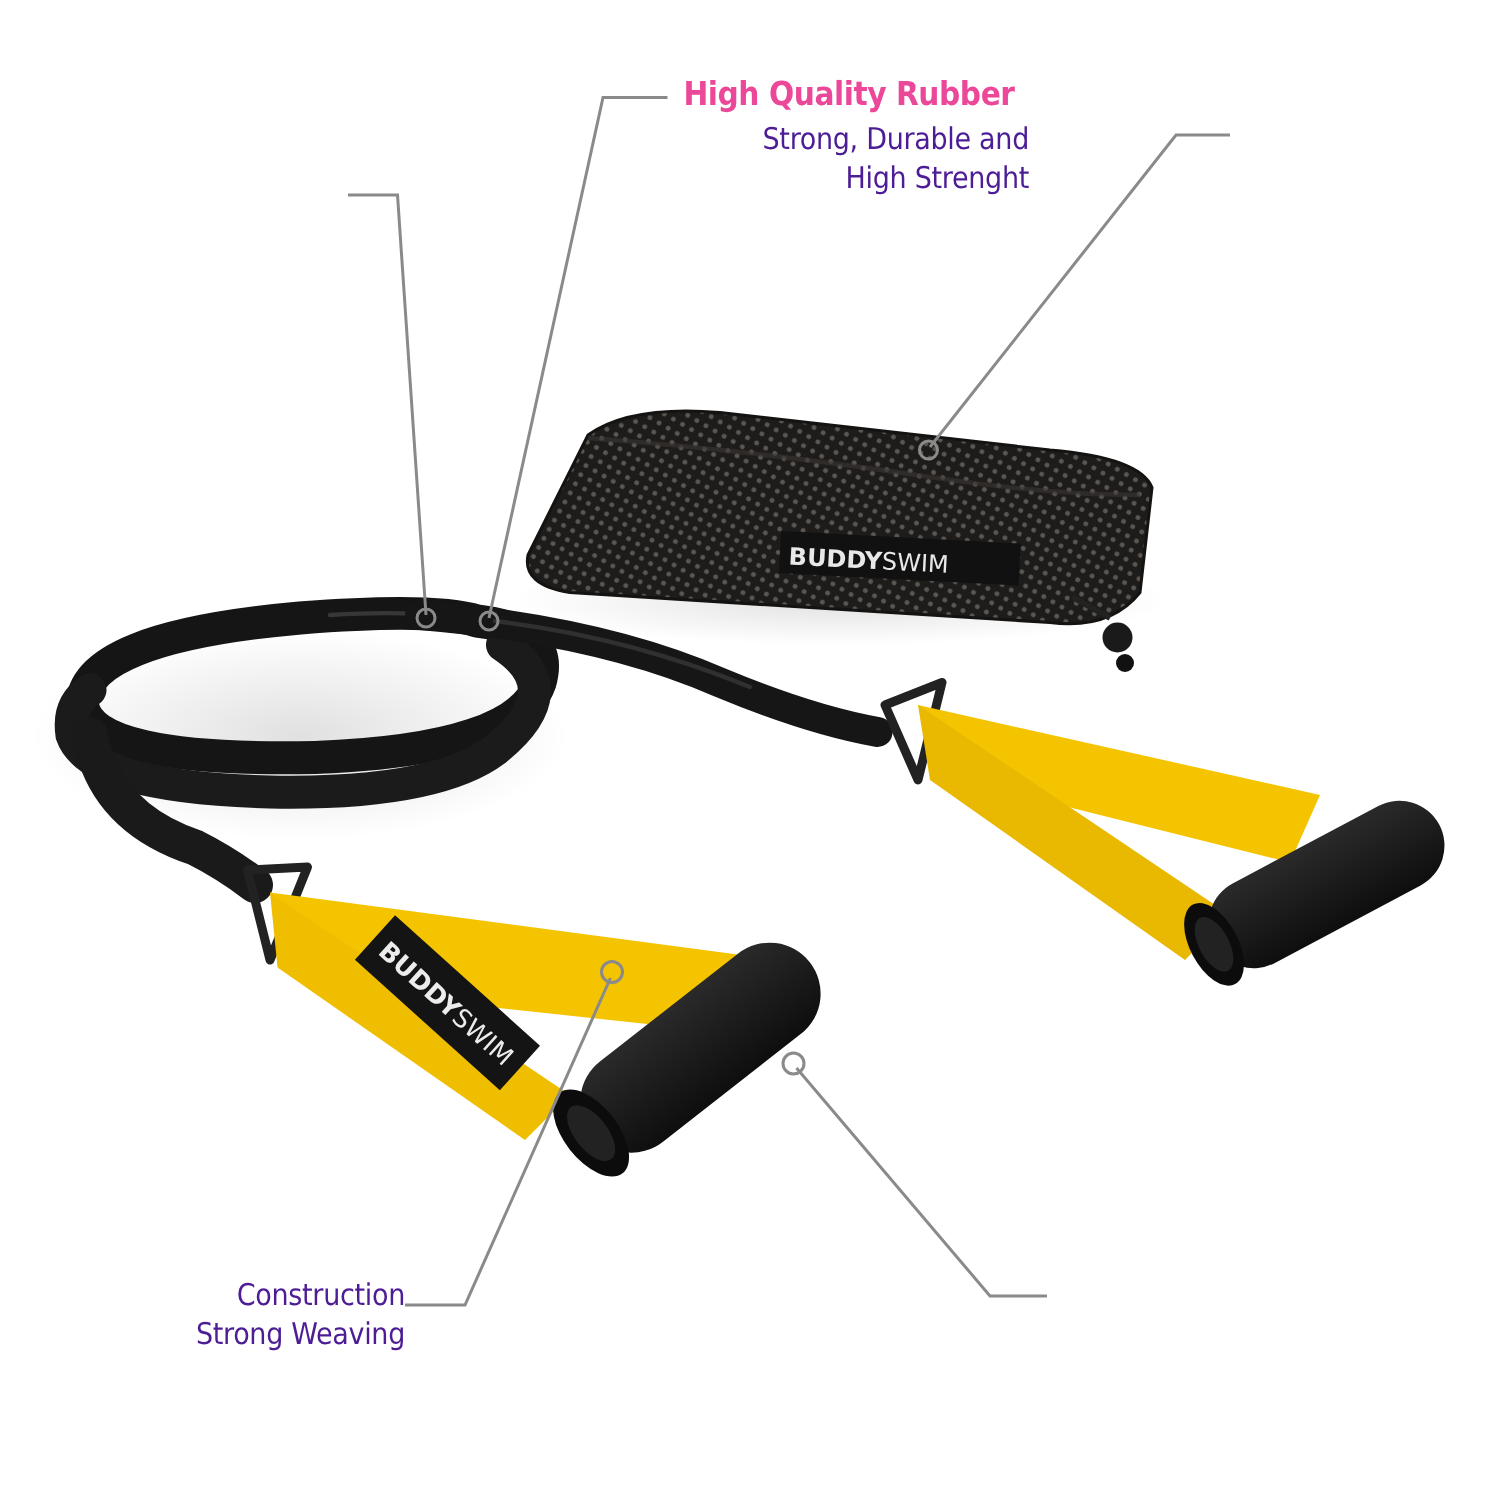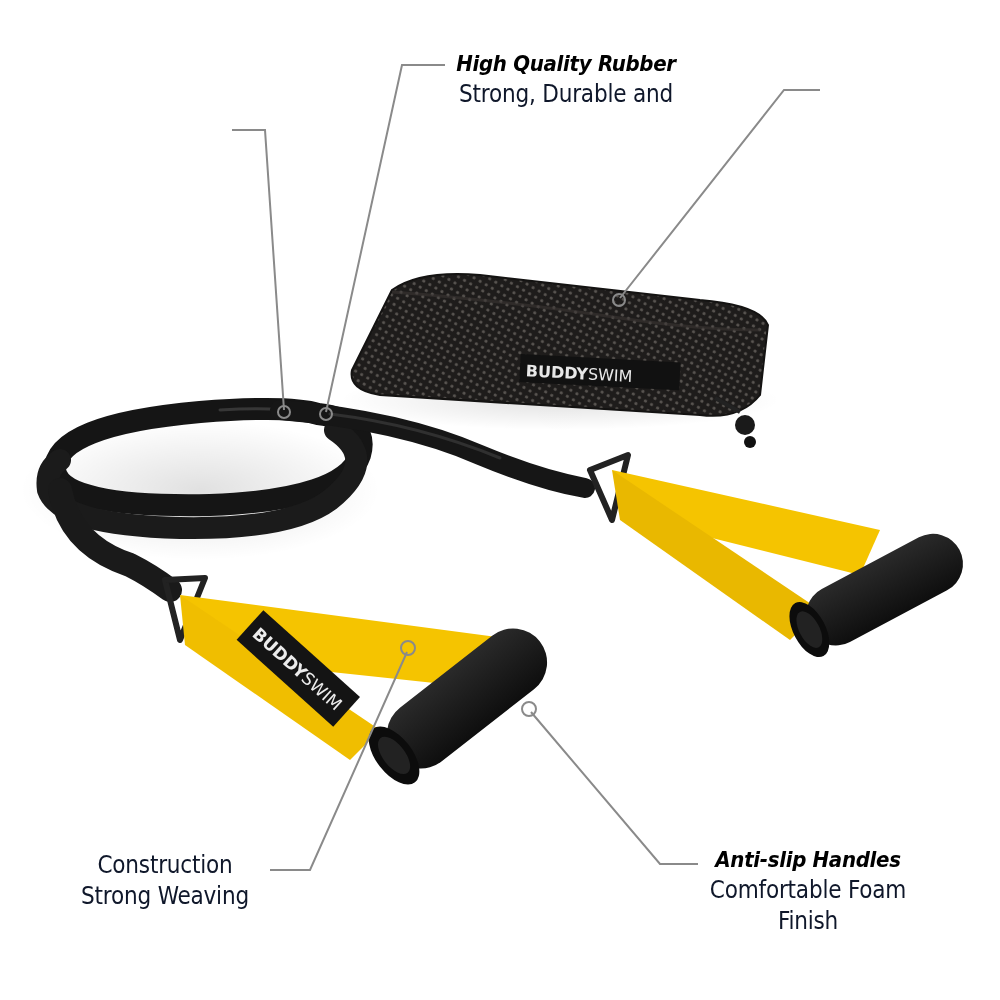--- a/index.html
+++ b/index.html
@@ -1,21 +1,21 @@
 <!DOCTYPE html>
 <html><head>
   <meta charset="utf-8">
   <style>
     html, body { margin: 0; padding: 0; background: #ffffff; }
     body { width: 1000px; height: 1000px; position: relative; overflow: hidden;
            font-family: "DejaVu Sans Condensed", "DejaVu Sans", "Liberation Sans", sans-serif; }
     .canvas { position: absolute; left: 0; top: 0; width: 1000px; height: 1000px; }
     .callout { position: absolute; text-align: center; color: #1f1f1f; line-height: 1.3; }
-    .callout .title { font-weight: bold; font-size: 22px; letter-spacing: -0.3px; display: block; color: #000000; font-style: italic; }
-    .callout .desc { font-size: 24px; display: block; color: #0f172a; letter-spacing: -0.2px; }
+    .callout .title { font-weight: bold; font-size: 22px; letter-spacing: -0.3px; display: block; color: #ec4899; }
+    .callout .desc { font-size: 20px; display: block; color: #4c1d95; letter-spacing: -0.2px; text-align: right; }
     .lbl-tube { left: 14px; top: 112px; width: 210px; }
     .lbl-latex { left: 446px; top: 50px; width: 240px; }
     .lbl-mesh { left: 800px; top: 74px; width: 180px; }
     .lbl-straps { left: 60px; top: 850px; width: 210px; }
     .lbl-handles { left: 678px; top: 846px; width: 260px; }
     svg { position: absolute; left: 0; top: 0; }
   </style>
 </head>
 <body>
 
@@ -100,26 +100,23 @@
       <circle cx="408" cy="648" r="7"></circle>
       <polyline points="698,864 660,864 531,712"></polyline>
       <circle cx="529" cy="709" r="7"></circle>
     </g>
   </svg>
 
 
   <div class="callout lbl-latex">
     <span class="title">High Quality Rubber</span>
     <span class="desc">Strong, Durable and</span>
+    <span class="desc">High Strenght</span>
   </div>
 
 
   <div class="callout lbl-straps">
     <span class="desc">Construction</span>
     <span class="desc">Strong Weaving</span>
   </div>
 
-  <div class="callout lbl-handles">
-    <span class="title">Anti-slip Handles</span>
-    <span class="desc">Comfortable Foam Finish</span>
-  </div>
 
 </div>
 
 </body></html>

